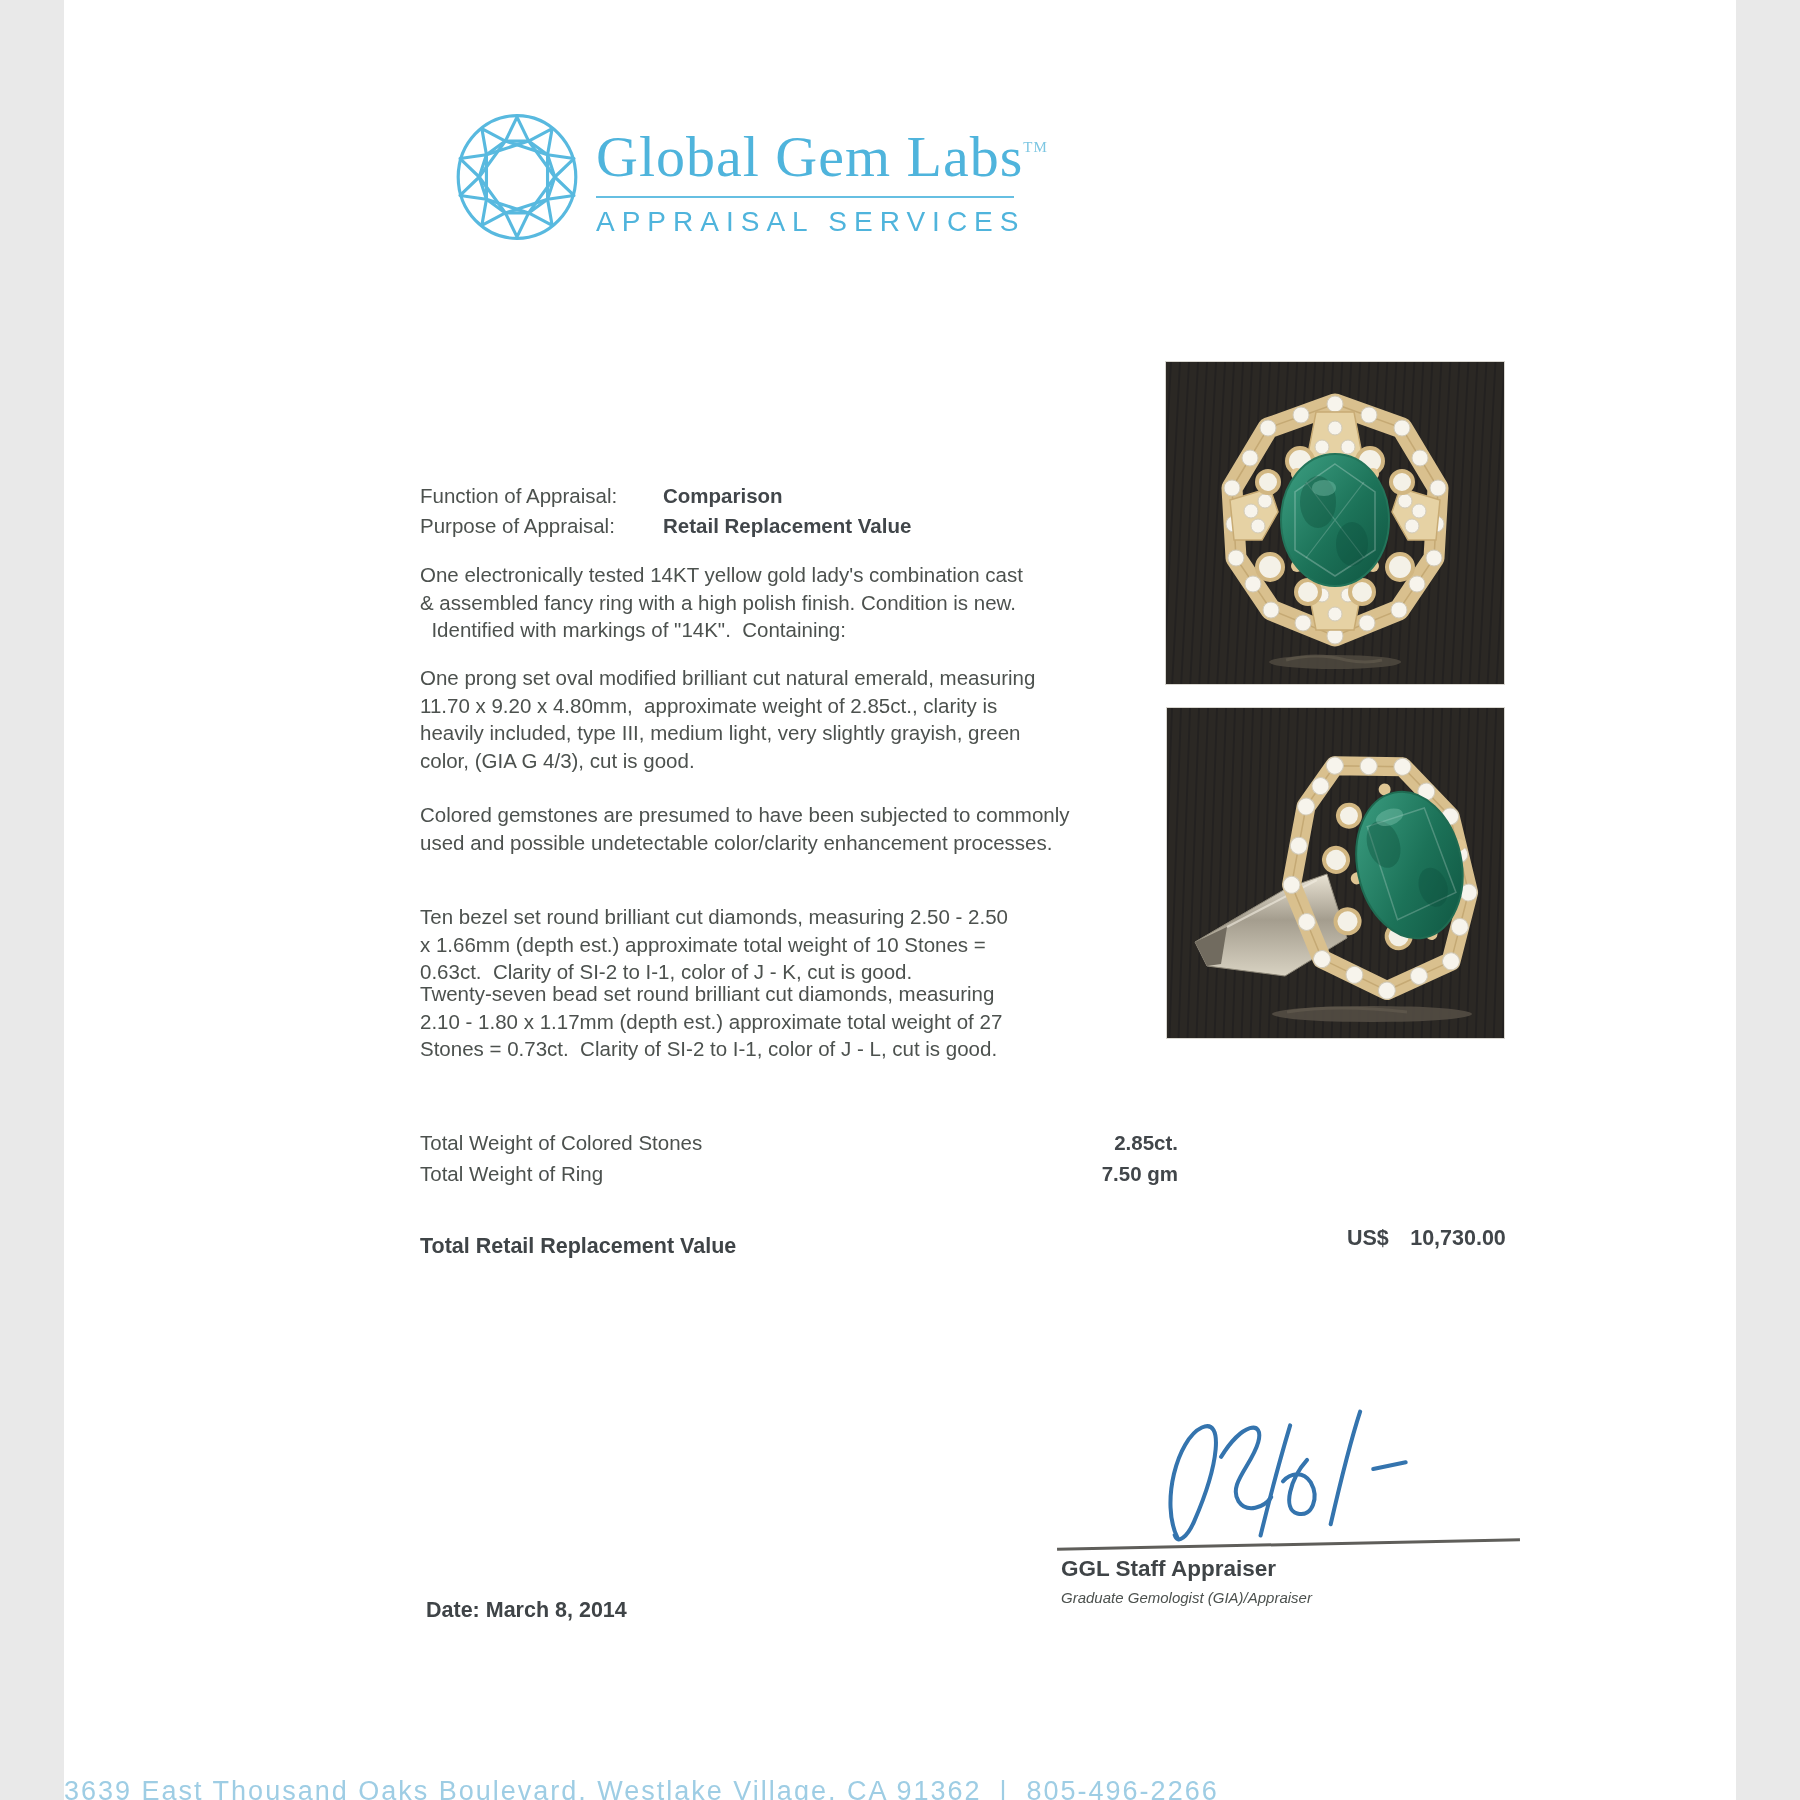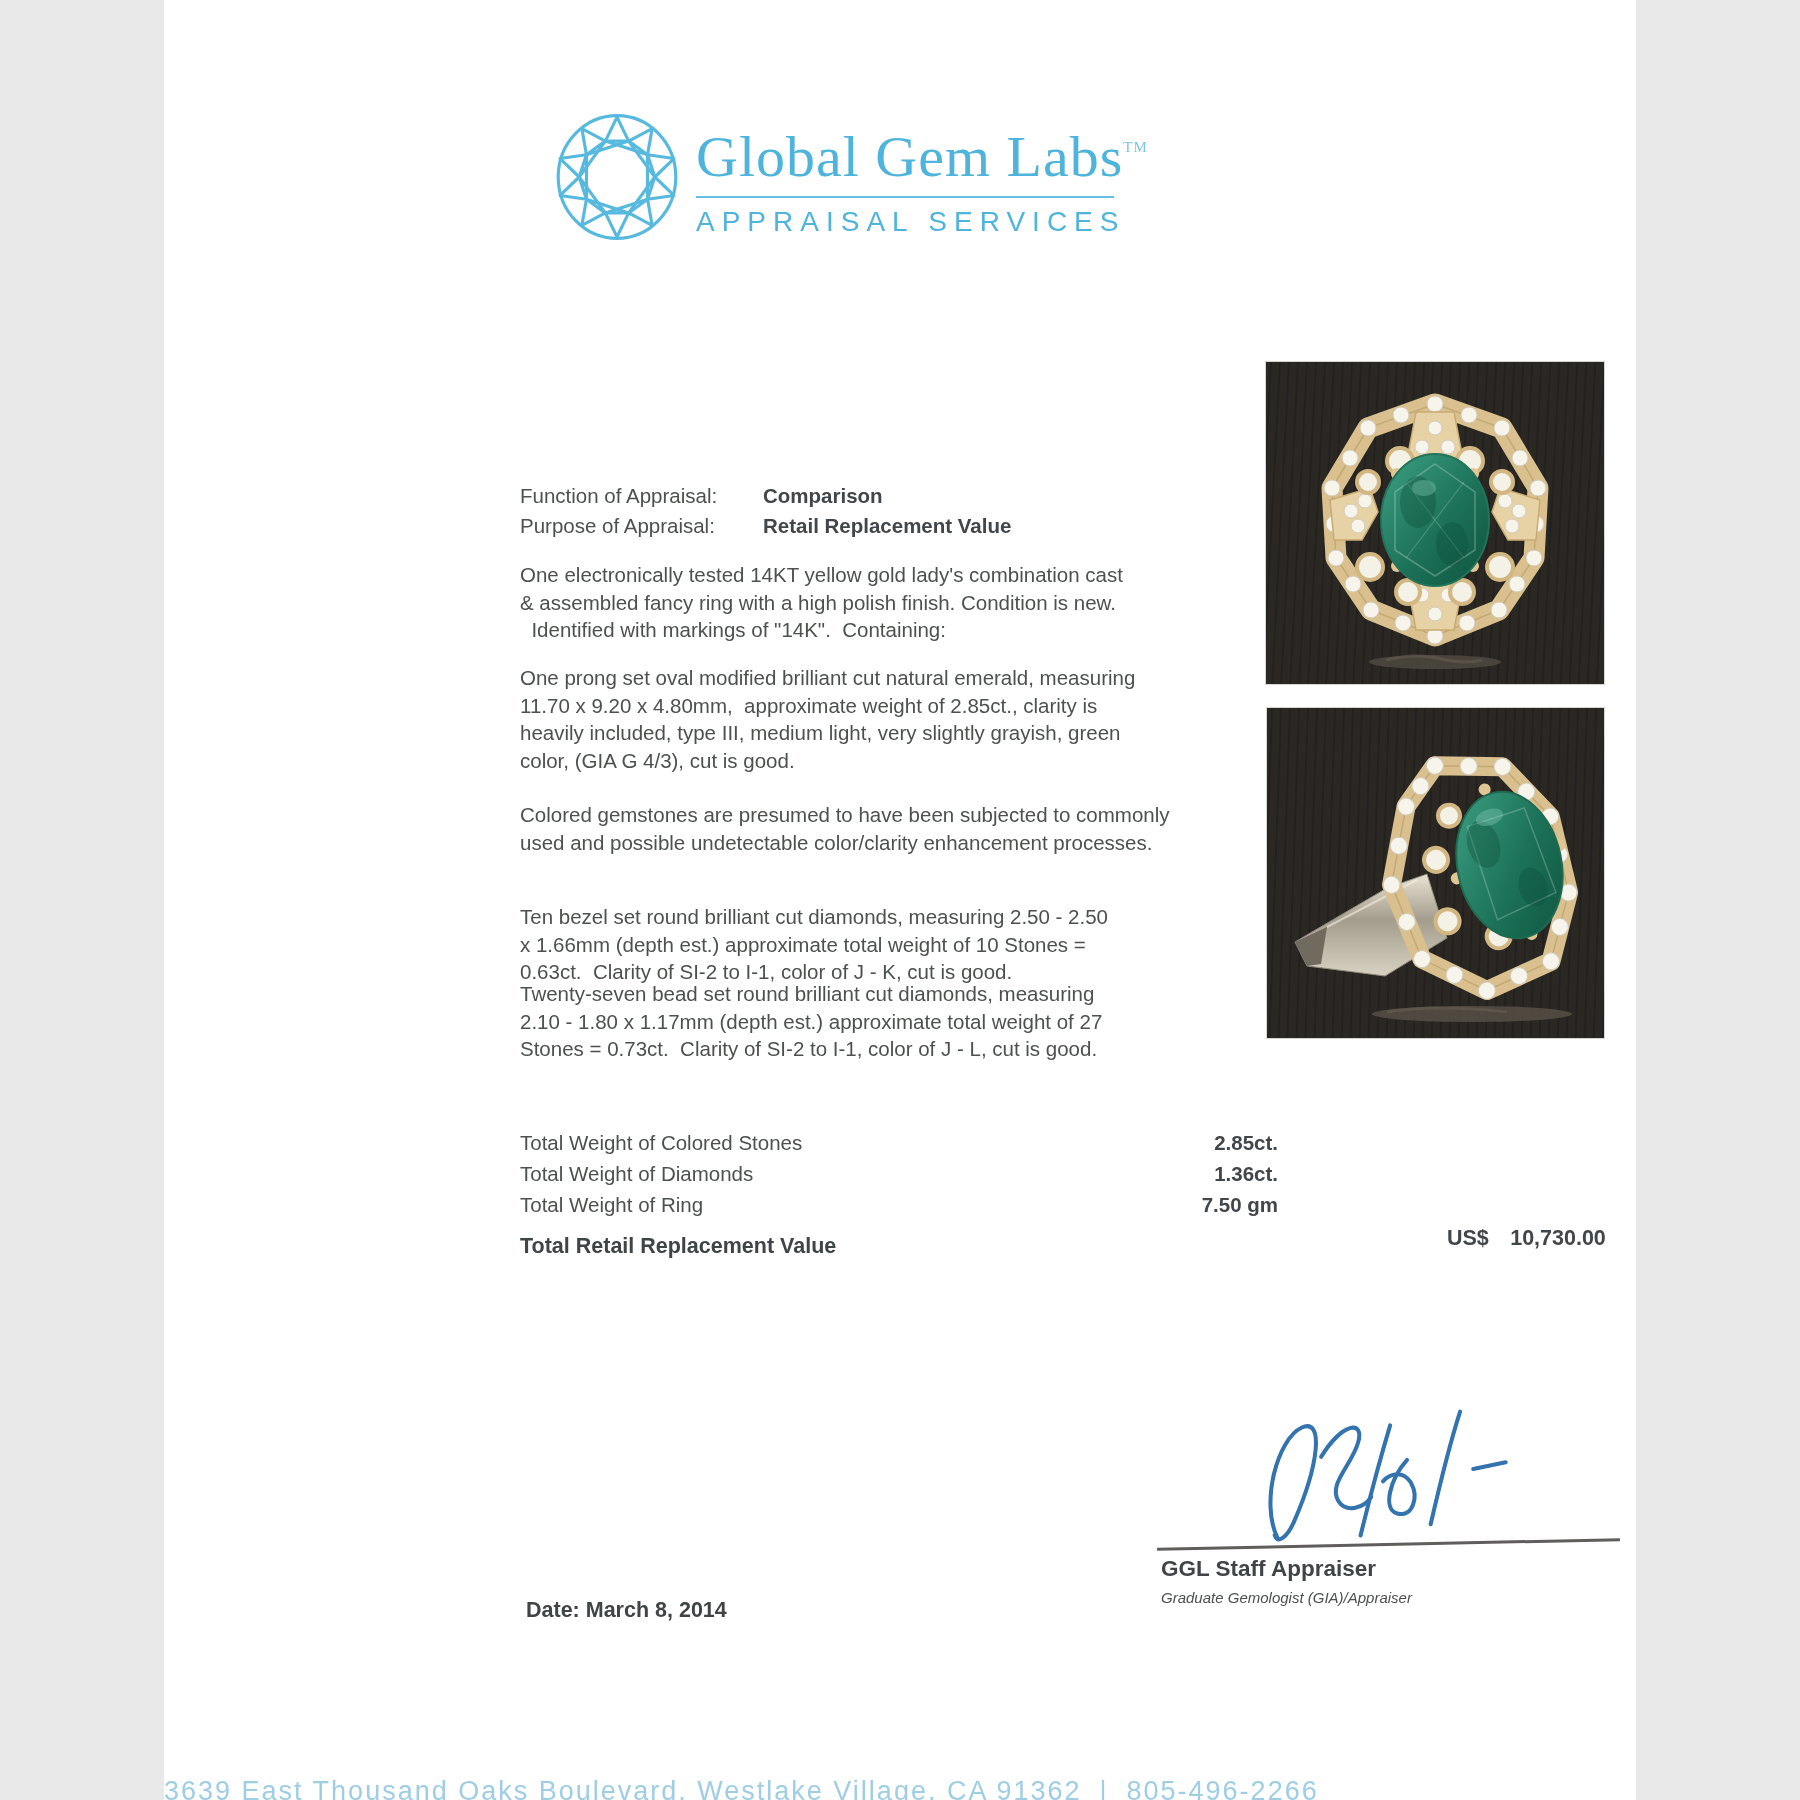--- a/index.html
+++ b/index.html
@@ -1,18 +1,18 @@
 <!DOCTYPE html>
 <html><head>
 <meta charset="utf-8">
 <style>
   * { margin:0; padding:0; box-sizing:border-box; }
   html,body { background:#e9e9e9; }
   .page {
-    position:relative; width:1472px; height:1800px; margin:0 auto;
+    position:relative; width:1672px; height:1800px; margin:0 auto;
     background:#ffffff; overflow:hidden;
     font-family:"Liberation Sans", sans-serif; color:#4c514e;
   }
   .abs { position:absolute; }
 
   
   .logo-block { left:390px; top:114px; display:flex; align-items:flex-start; }
   .logo-icon { width:126px; height:126px; }
   .logo-text { margin-left:16px; padding-top:2px; }
   .brand-name {
@@ -116,24 +116,20 @@
 x 1.66mm (depth est.) approximate total weight of 10 Stones =
 0.63ct.  Clarity of SI-2 to I-1, color of J - K, cut is good.</p>
   <p class="abs para p-bead">Twenty-seven bead set round brilliant cut diamonds, measuring
 2.10 - 1.80 x 1.17mm (depth est.) approximate total weight of 27
 Stones = 0.73ct.  Clarity of SI-2 to I-1, color of J - L, cut is good.</p>
 
   <div class="abs totals">
     <div class="totals-row">
       <span>Total Weight of Colored Stones</span>
       <span class="totals-value">2.85ct.</span>
-    </div>
-    <div class="totals-row">
-      <span>Total Weight of Diamonds</span>
-      <span class="totals-value">1.36ct.</span>
     </div>
     <div class="totals-row">
       <span>Total Weight of Ring</span>
       <span class="totals-value">7.50 gm</span>
     </div>
   </div>
 
   <div class="abs grand-label">Total Retail Replacement Value</div>
   <div class="abs grand-currency">US$</div>
   <div class="abs grand-amount">10,730.00</div>

